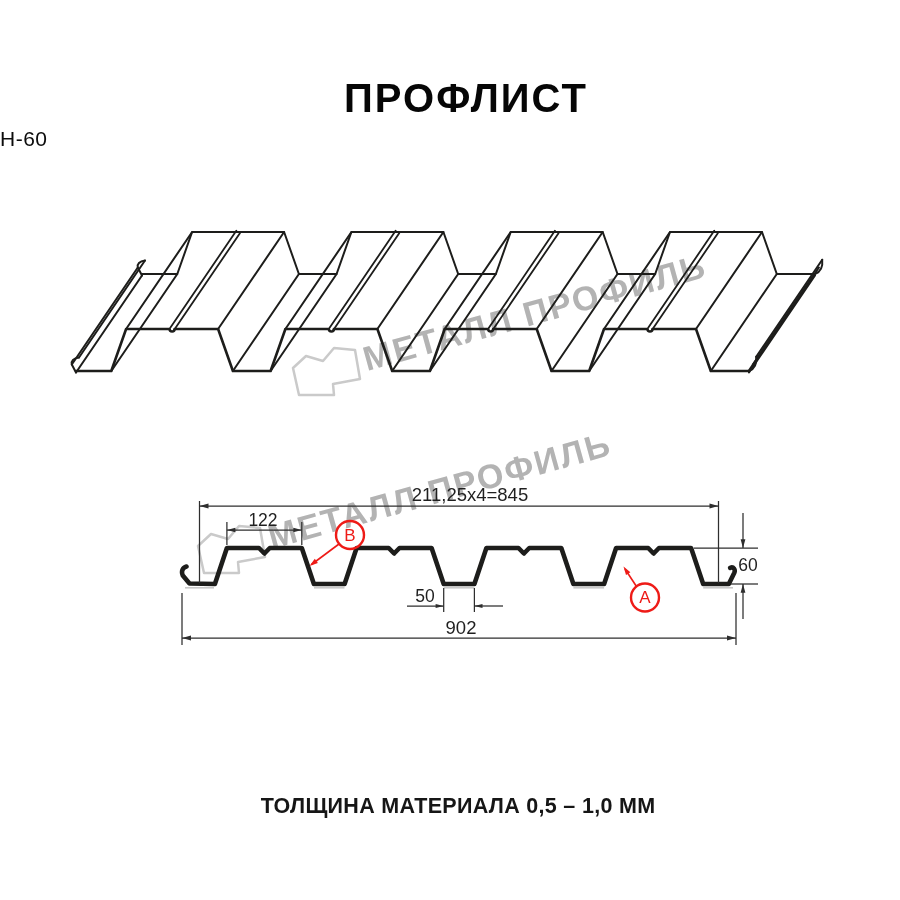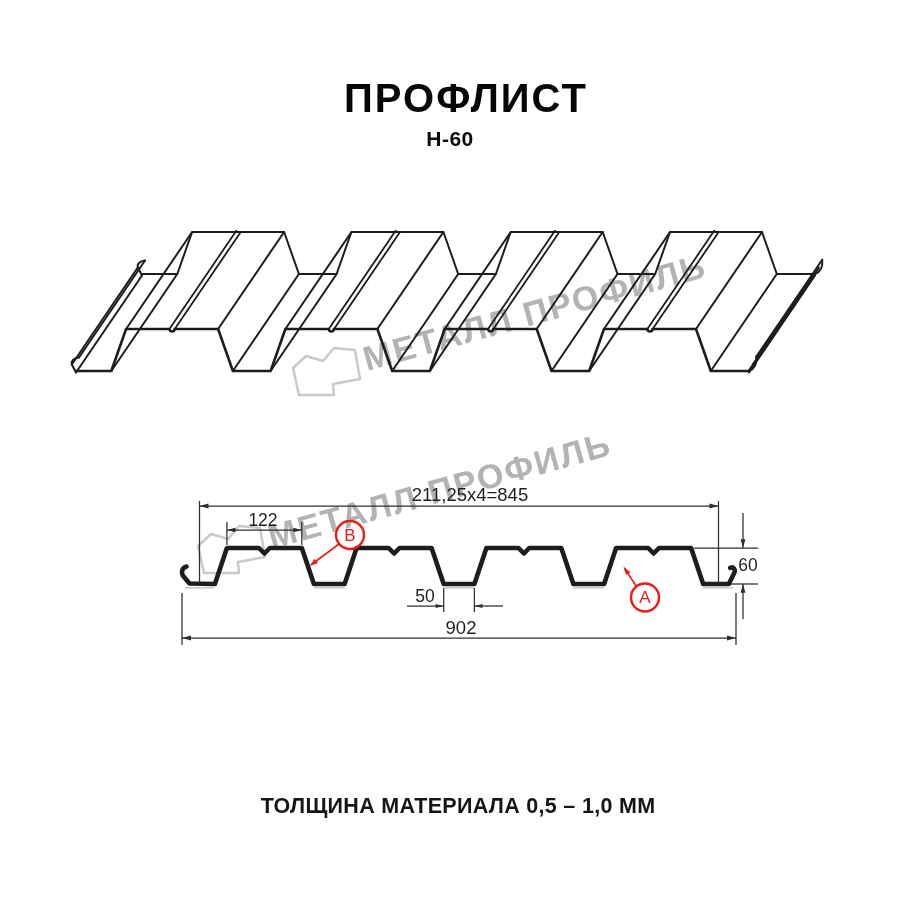--- a/index.html
+++ b/index.html
@@ -4,22 +4,22 @@
 <style>
   :root{
     --ink:#1d1d1b; --accent:#ee1b17; --dim:#2e2e2e;
     --watermark_text:#b3b3b3; --watermark_logo:#cacaca; --bg:#ffffff;
   }
   html,body{margin:0;padding:0;background:#fff;}
   .stage{position:relative;width:900px;height:900px;background:var(--bg);overflow:hidden;
          font-family:"Liberation Sans",sans-serif;}
   .title{position:absolute;top:76px;left:16px;width:900px;text-align:center;
          font-size:40px;font-weight:800;letter-spacing:2px;color:#060606;}
-  .subtitle{position:absolute;top:127px;left:0;width:900px;text-align:center;
-         font-size:21px;font-weight:700;letter-spacing:.5px;color:#0c0c0c;}
+  .subtitle{position:absolute;top:127px;left:0;width:900px;
+         font-size:21px;font-weight:400;letter-spacing:.5px;color:#0c0c0c;}
   .footer{position:absolute;top:794px;left:8px;width:900px;text-align:center;
          font-size:21.5px;font-weight:700;letter-spacing:.3px;color:#161616;}
   svg{position:absolute;left:0;top:0;}
   .ink{stroke:var(--ink);fill:none;stroke-linejoin:round;stroke-linecap:round;}
   .w2{stroke-width:2px;} .w26{stroke-width:2.6px;} .w18{stroke-width:1.8px;}
   .profile{stroke:var(--ink);fill:none;stroke-width:4.6px;stroke-linejoin:round;stroke-linecap:round;}
   .echo{stroke:#c8c8c8;stroke-width:1.6px;fill:none;}
   .dimline{stroke:var(--dim);stroke-width:1.25px;fill:none;}
   .dimarrow{fill:var(--dim);stroke:none;}
   .dimtxt{font-family:"Liberation Sans",sans-serif;font-size:17.5px;fill:#1f1f1f;}

